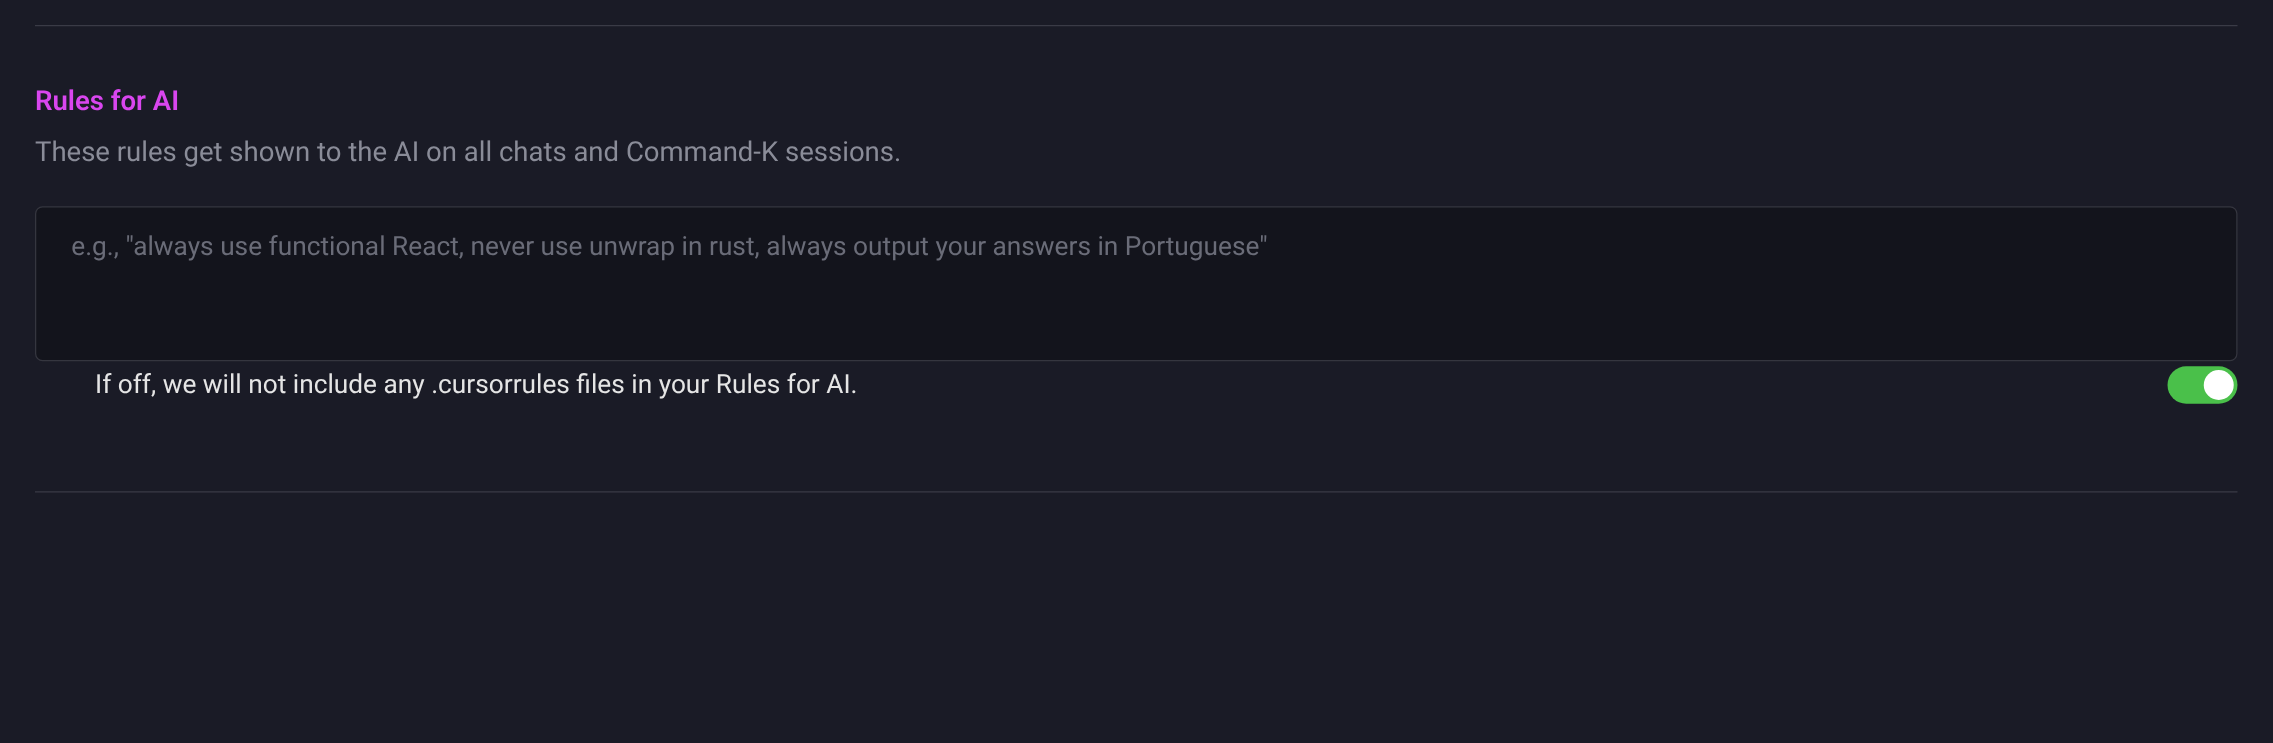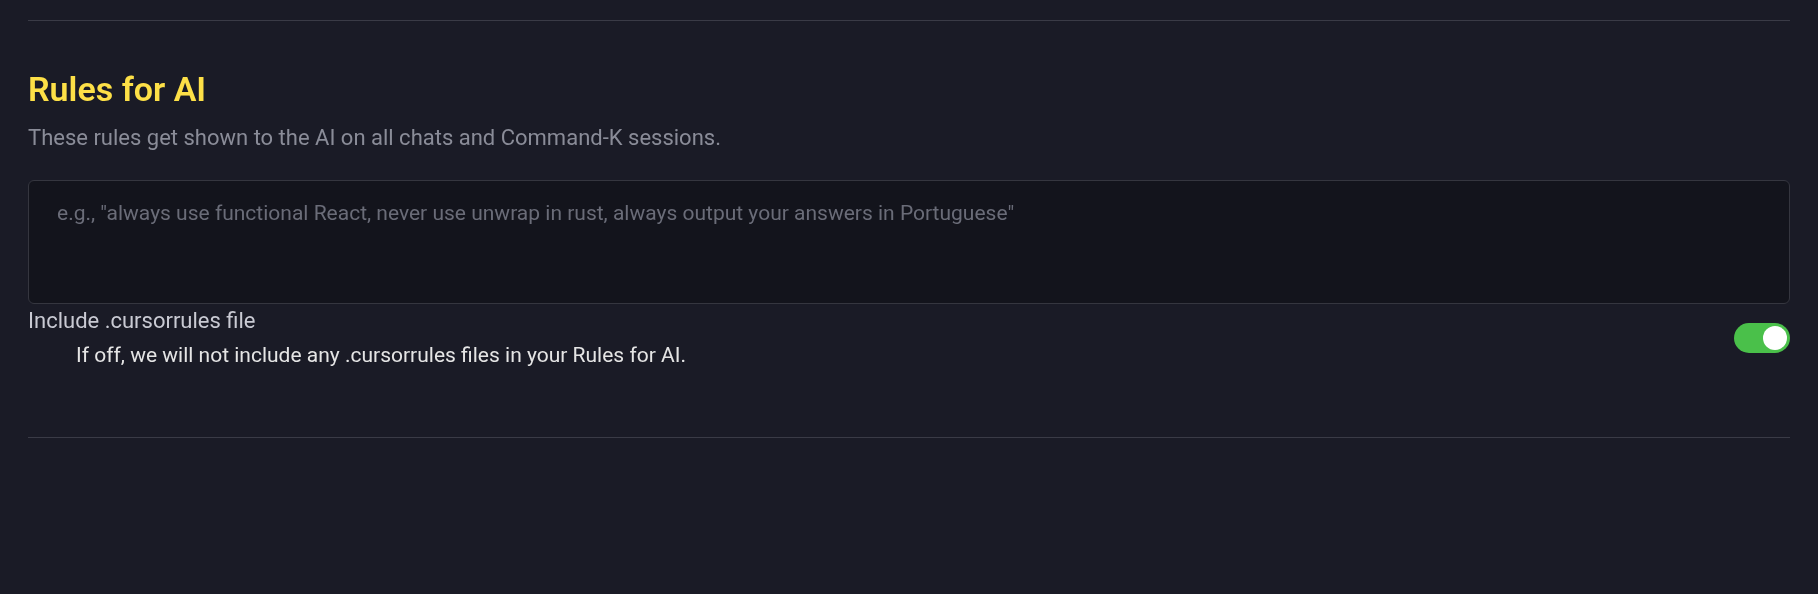--- a/index.html
+++ b/index.html
@@ -25,22 +25,22 @@
     .divider-top {
       margin-top: 20px;
     }
 
     .section {
       padding: 28px;
       padding-top: 48px;
     }
 
     .section-title {
-      color: #fde047;
-      font-size: 34px;
+      color: #d946ef;
+      font-size: 22px;
       font-weight: 600;
       margin-bottom: 16px;
     }
 
     .section-description {
       color: #8a8c98;
       font-size: 22px;
       font-weight: 400;
       margin-bottom: 30px;
     }
@@ -137,21 +137,20 @@
   <h2 class="section-title">Rules for AI</h2>
   <p class="section-description">These rules get shown to the AI on all chats and Command-K sessions.</p>
 
   <div class="textarea-wrapper">
     <textarea class="rules-textarea" placeholder="e.g., &quot;always use functional React, never use unwrap in rust, always output your answers in Portuguese&quot;" style=""></textarea>
   </div>
 
 
   <div class="setting-row">
     <div class="setting-text">
-      <div class="setting-label">Include .cursorrules file</div>
       <div class="setting-description">If off, we will not include any .cursorrules files in your Rules for AI.</div>
     </div>
     <div class="toggle">
       <div class="toggle-knob"></div>
     </div>
   </div>
 </div>
 
 <div class="divider"></div>
 

